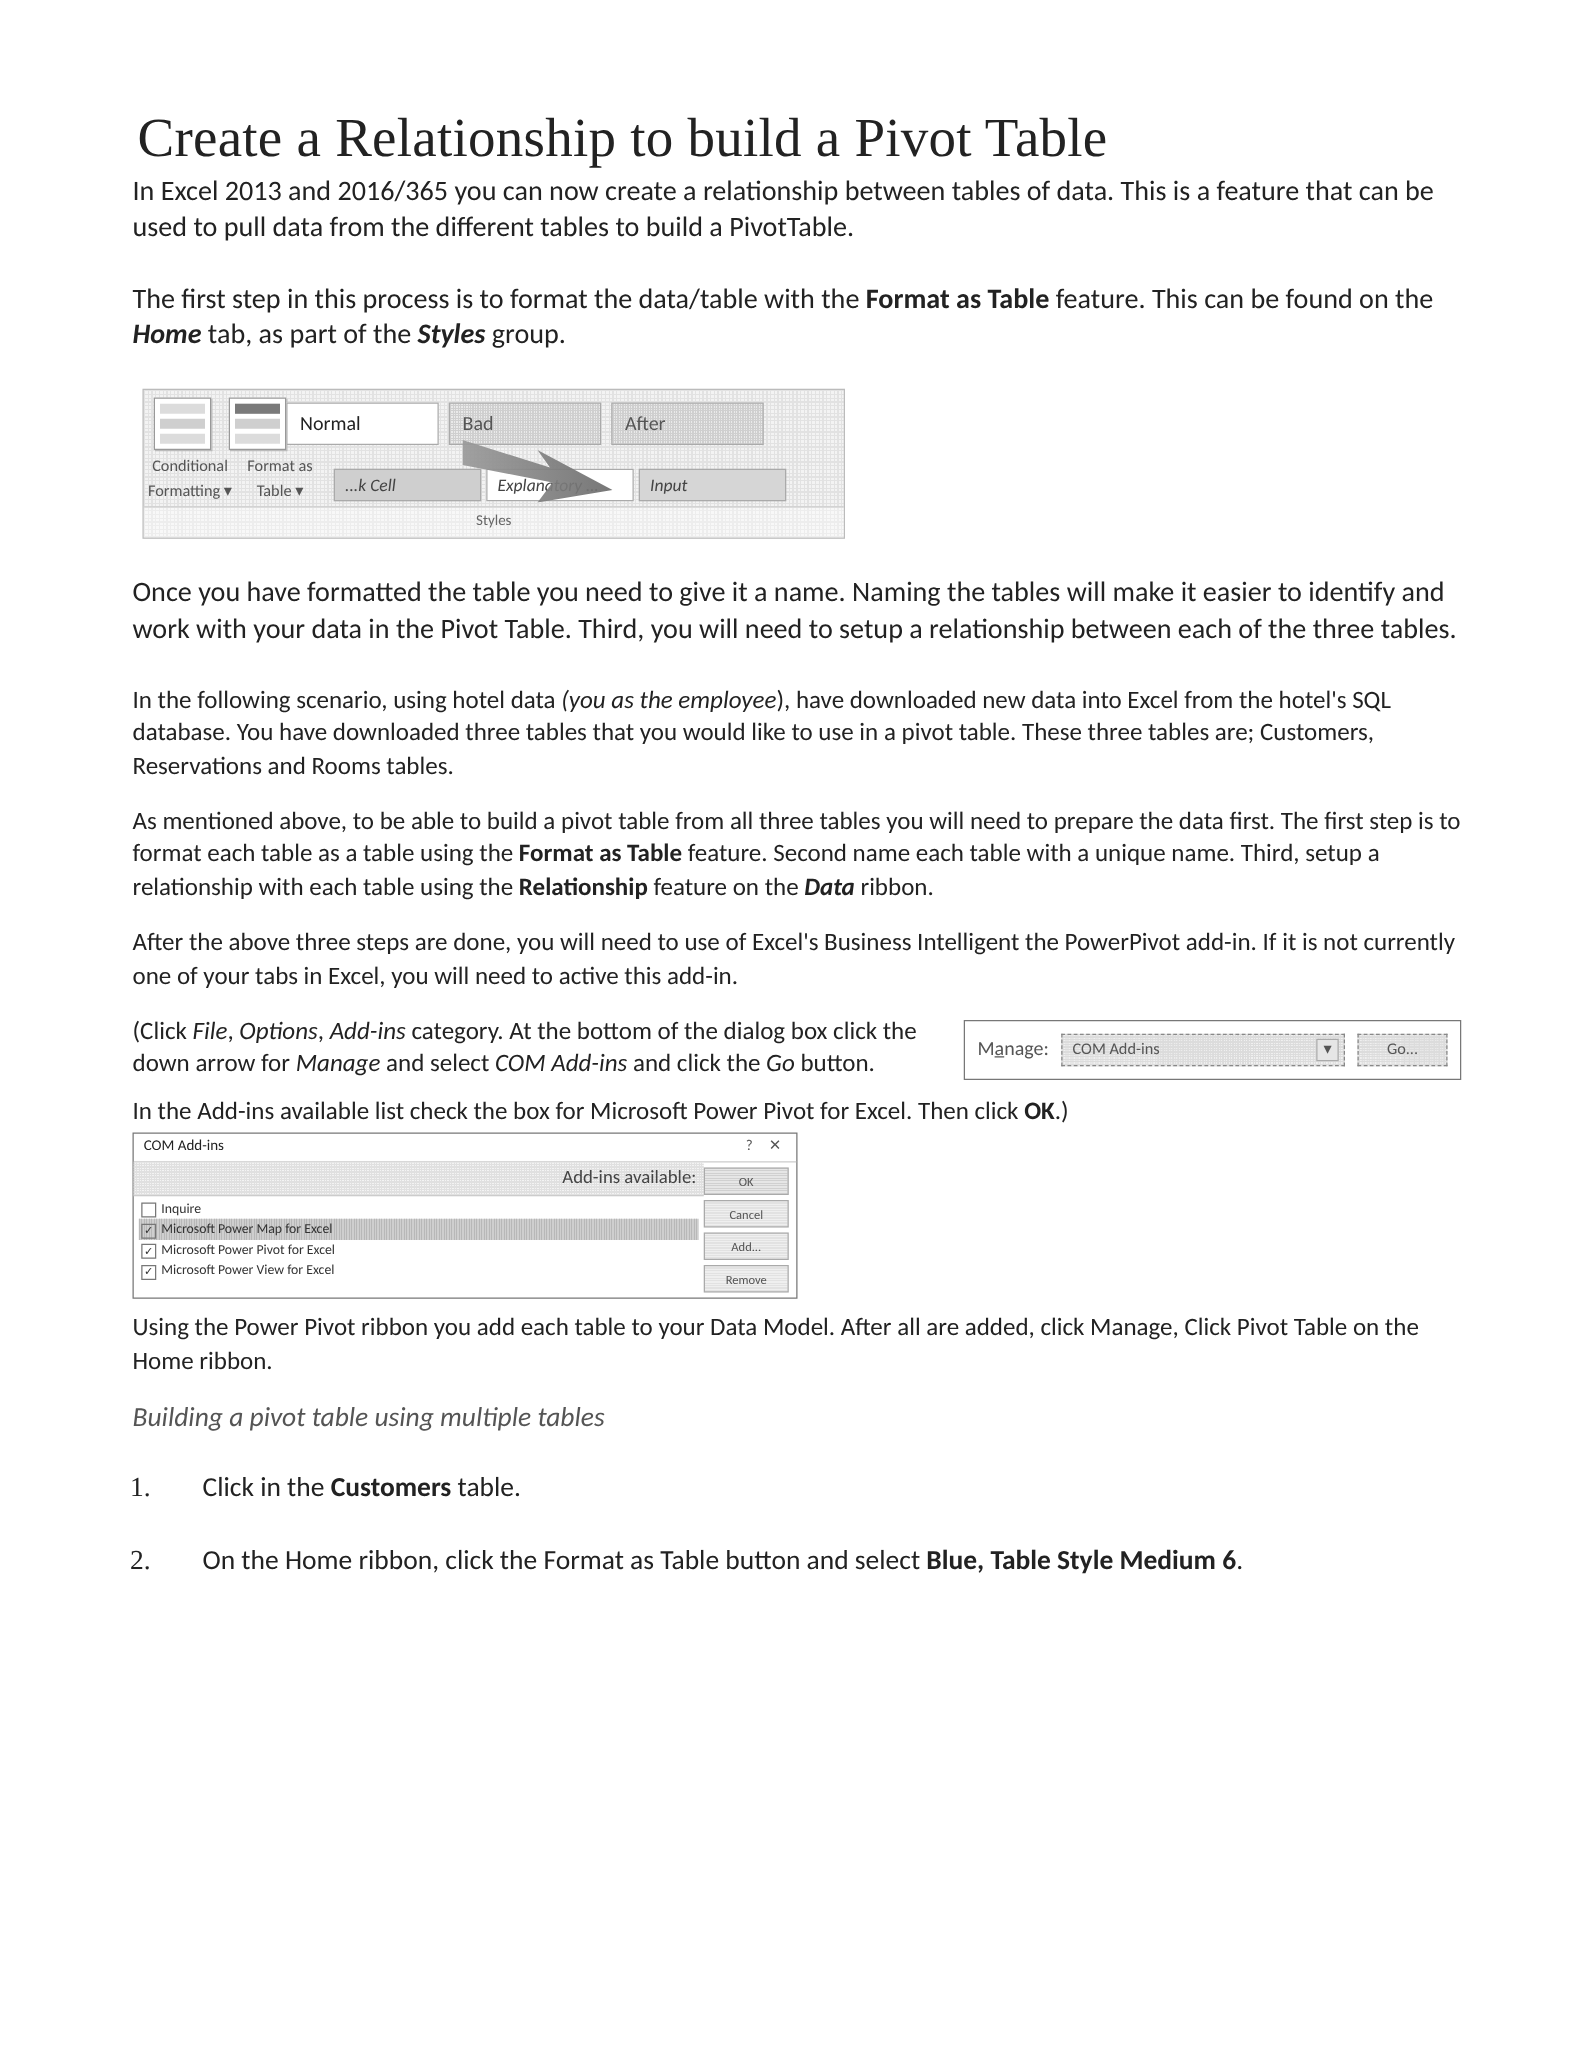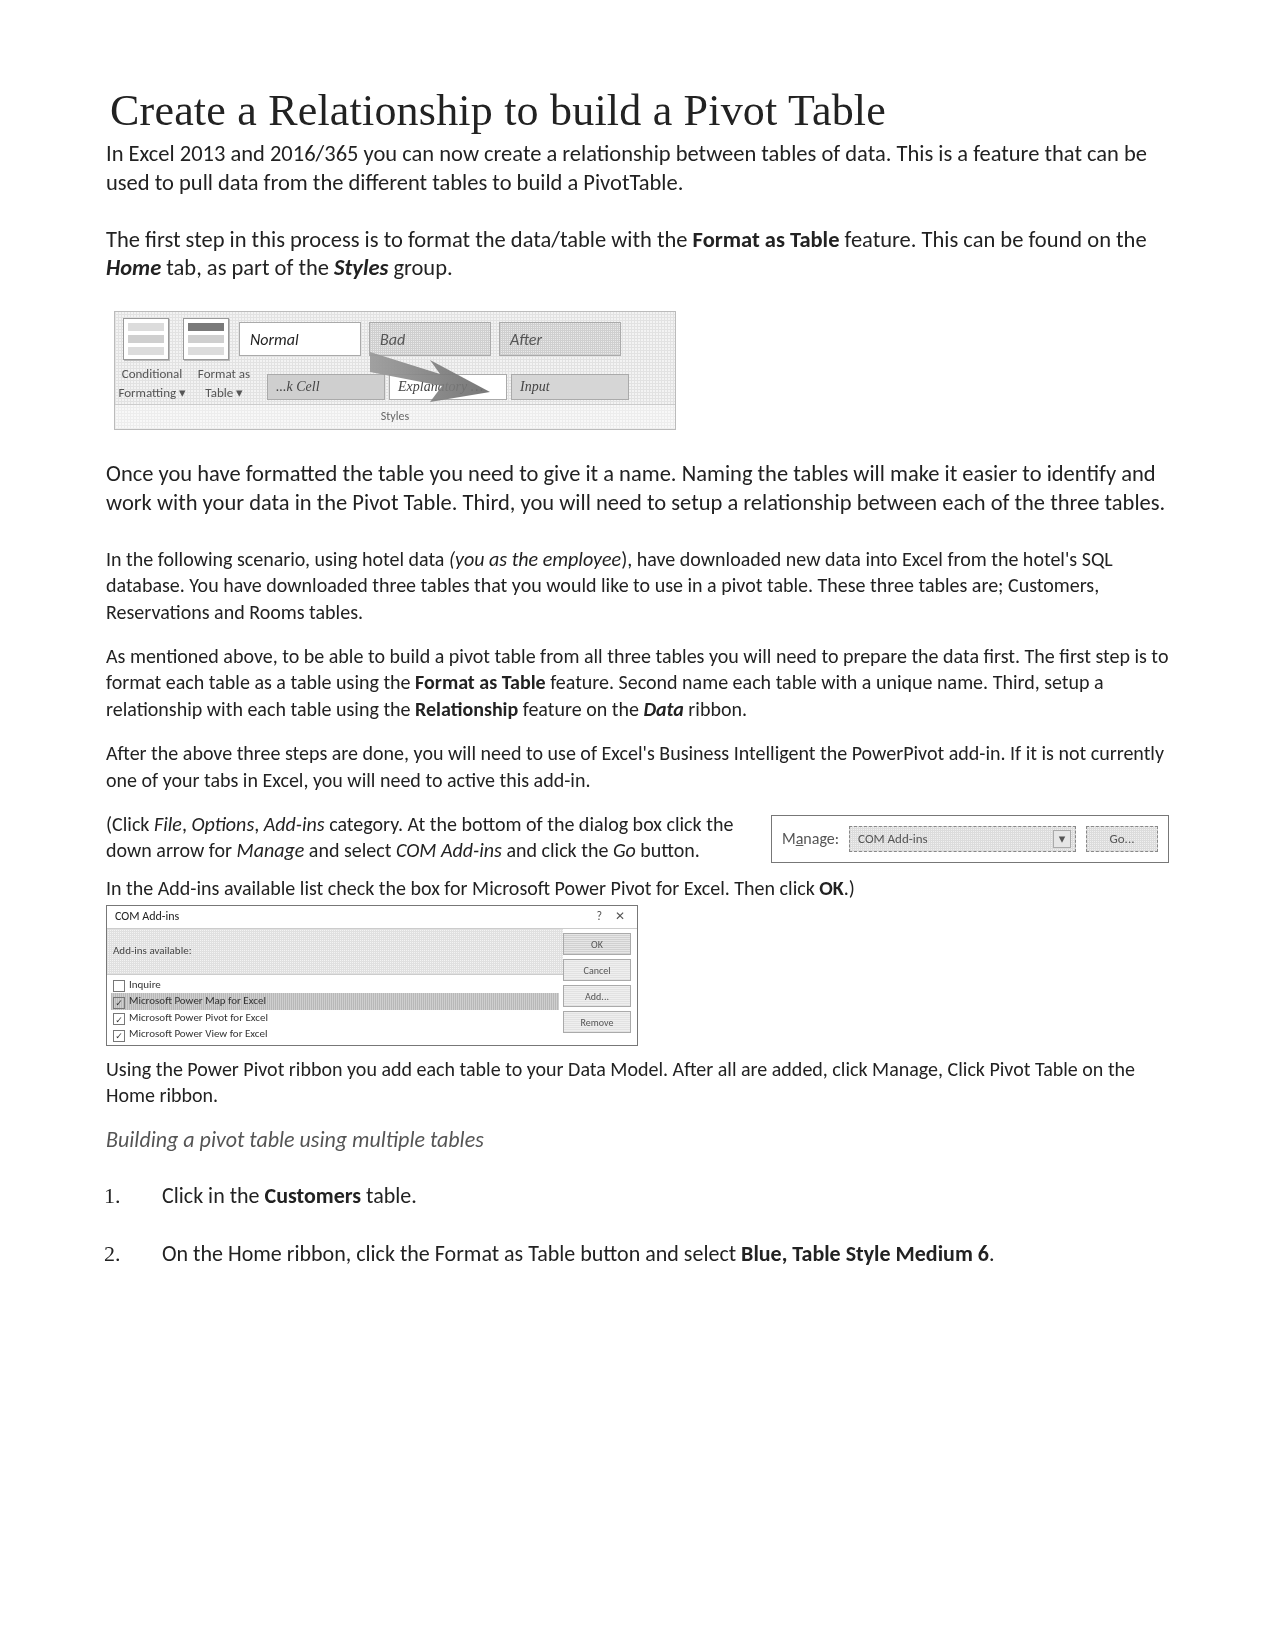--- a/index.html
+++ b/index.html
@@ -41,22 +41,20 @@
     border: 1px solid #bbb;
     background:
       repeating-linear-gradient(0deg, #e2e2e2 0 1px, transparent 1px 3px),
       repeating-linear-gradient(90deg, #e2e2e2 0 1px, transparent 1px 3px),
       #f3f3f3;
   }
   .styles-top {
     display: flex;
     align-items: center;
     padding: 6px 8px 2px 8px;
-    gap: 10px;
-    font-style: italic;
   }
   .rb-icon {
     width: 44px; height: 40px;
     background: #fff;
     border: 1px solid #999;
     position: relative;
     box-shadow: 1px 1px 0 #bbb;
   }
   .rb-icon.cf::before, .rb-icon.fat::before {
     content:""; position:absolute; inset:4px;
@@ -82,21 +80,21 @@
     color:#555;
   }
   .styles-row1 { display:flex; gap:8px; }
   .styles-row1 .style-cell { width: 100px; }
   .styles-mid {
     display:flex; padding: 2px 8px 4px 8px; gap: 8px;
     align-items: flex-end;
   }
   .rb-label { font-size: 13px; color:#555; text-align:center; white-space:nowrap; margin-top:2px; }
   .rb-col { display:flex; flex-direction:column; align-items:center; gap:2px; width:58px;}
-  .styles-row2 { display:flex; gap:4px; margin-left: 6px; font-family: Liberation Serif, serif; }
+  .styles-row2 { display:flex; gap:4px; margin-left: 6px; }
   .checkcell {
     width: 100px; height:24px; border:1px solid #aaa; background:#d6d6d6;
     font-size:14px; font-style:italic; display:flex; align-items:center; padding:0 8px;
     color:#444;
     position:relative;
   }
   .checkcell.expl { font-style: italic; }
   .styles-wrap { position: relative; }
   .big-arrow {
     position:absolute;
@@ -149,26 +147,27 @@
     font-size:12px;
   }
   .dlg-titlebar {
     display:flex; justify-content:space-between; padding:3px 8px;
     border-bottom:1px solid #ccc;
   }
   .dlg-titlebar .wbtns span{display:inline-block;width:18px;text-align:center;color:#555;}
   .dlg-body { display:flex; }
   .dlg-left { flex:1; }
   .dlg-sub {
-    padding:15px 6px; font-size:11px; color:#444;
+    padding:3px 6px; font-size:15px; color:#444;
     background:
       repeating-linear-gradient(0deg,#e0e0e0 0 1px,transparent 1px 2px),
       repeating-linear-gradient(90deg,#e0e0e0 0 1px,transparent 1px 2px),
       #f3f3f3;
     border-bottom:1px solid #ccc;
+    text-align:right;
   }
   .dlg-list { padding:2px 4px; }
   .dlg-item { display:flex; align-items:flex-end; gap:4px; font-size:11px; color:#333; padding:1px 2px;}
   .dlg-item .cb{ width:10px;height:10px;border:1px solid #777;display:inline-flex;align-items:center;justify-content:center;font-size:9px;line-height:1;}
   .dlg-item.sel{
     background:
       repeating-linear-gradient(90deg,#b8b8b8 0 1px,transparent 1px 2px),
       #cfcfcf;
   }
   .dlg-right{ width:68px; padding:4px 6px 4px 0; display:flex;flex-direction:column;gap:4px;}

